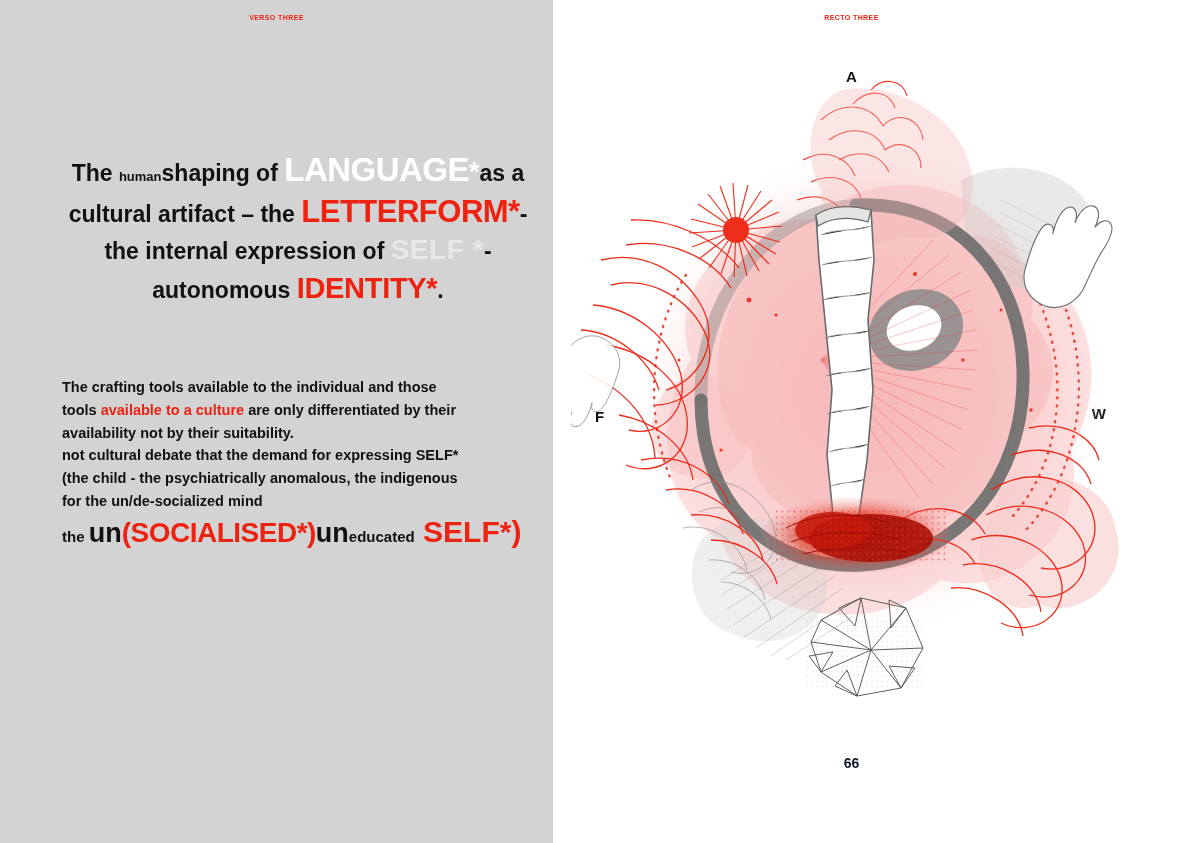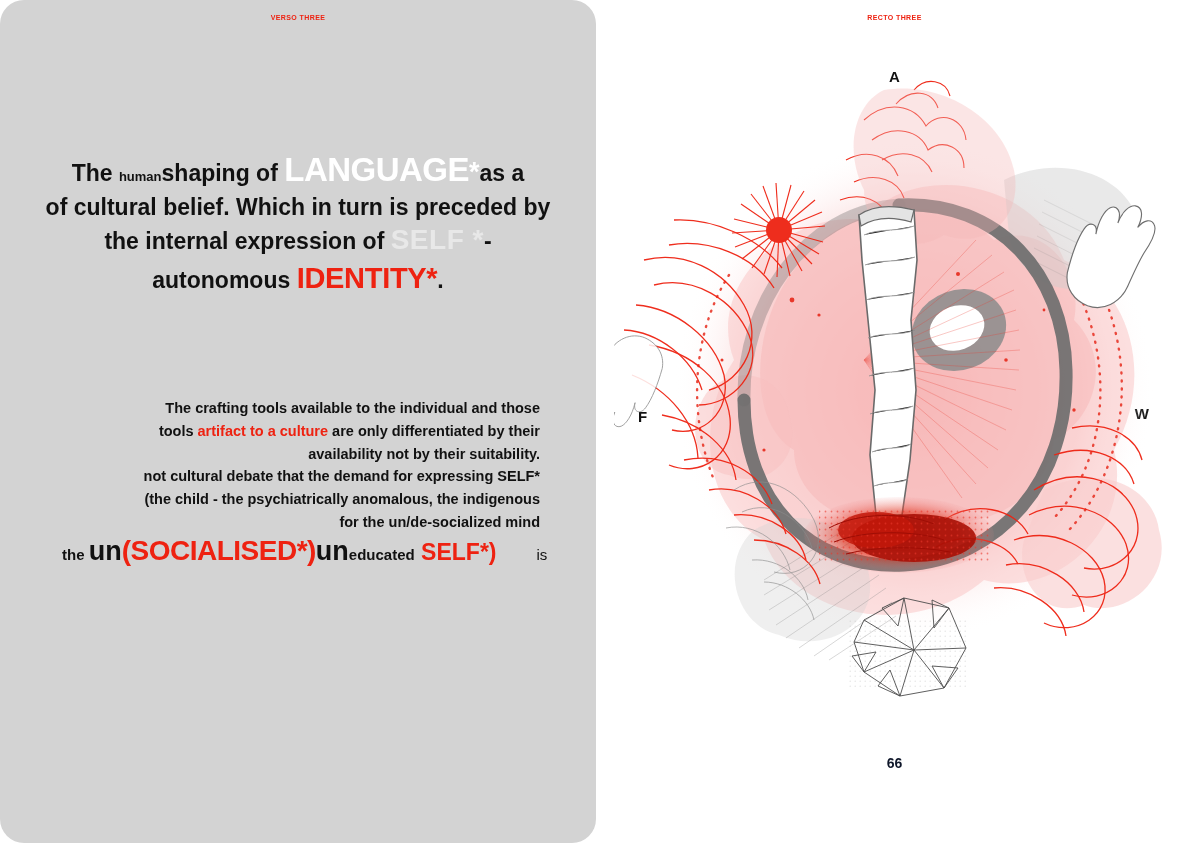--- a/index.html
+++ b/index.html
@@ -15,25 +15,24 @@
   }
   #spread {
     position: relative;
     width: 1193px;
     height: 843px;
     display: flex;
   }
   
   #verso {
     position: relative;
-    width: 596px;
+    width: 553px;
     height: 843px;
     background: #d3d3d3;
     box-sizing: border-box;
-    border-radius: 24px;
   }
   #recto {
     position: relative;
     width: 597px;
     height: 843px;
     background: #ffffff;
     box-sizing: border-box;
   }
   .folio-top {
     position: absolute;
@@ -69,43 +68,42 @@
   .t-ident  { font-size: 29px; font-weight: bold; color: #ee2211; letter-spacing: -0.3px; }
   .t-dot    { font-size: 23px; font-weight: bold; color: #111; }
   .t-dash   { font-size: 23px; font-weight: bold; color: #111; }
 
   
   #bodycopy {
     position: absolute;
     top: 376px;
     left: 62px;
     width: 478px;
-    text-align: right;
+    text-align: left;
     color: #111111;
     font-size: 14.5px;
     font-weight: bold;
     line-height: 1.57;
-    margin-top: 21px;
   }
   #bodycopy p { margin: 0; }
   .hl-red { color: #ee2211; }
 
   
   .bigline {
     display: block;
     white-space: nowrap;
     line-height: 1.1;
     margin-top: 2px;
   }
   .bl-the   { font-size: 15px; font-weight: bold; color: #111; }
   .bl-un    { font-size: 27px; font-weight: bold; color: #111; }
   .bl-soc   { font-size: 28px; font-weight: bold; color: #ee2211; letter-spacing: -0.5px; }
   .bl-un2   { font-size: 27px; font-weight: bold; color: #111; }
   .bl-edu   { font-size: 15px; font-weight: bold; color: #111; }
-  .bl-self  { font-size: 23px; font-weight: bold; color: #ee2211; }
+  .bl-self  { font-size: 30px; font-weight: bold; color: #ee2211; }
   .bl-is    { font-size: 15px; font-weight: normal; color: #111; padding-left: 40px; }
 
   
   .corner-letter {
     position: absolute;
     font-size: 15px;
     font-weight: bold;
     color: #111111;
   }
   #letter-a { top: 68px;  left: 50%; transform: translateX(-50%); }
@@ -146,38 +144,40 @@
   <div id="verso">
 
     <div class="folio-top">VERSO THREE</div>
 
     <div id="headline">
 
       <span class="ln">
         <span class="t-base">The </span><span class="t-small">human</span><span class="t-base">shaping of </span><span class="t-lang">LANGUAGE</span><span class="t-star-w">*</span><span class="t-base">as a</span>
       </span>
 
-
-
-      <span class="ln t-base">of cultural belief. Which in turn is preceded by</span>
+      <span class="ln">
+        <span class="t-base">cultural artifact – the </span><span class="t-letter">LETTERFORM*</span><span class="t-dash">-</span>
+      </span>
+
+
 
       <span class="ln">
         <span class="t-base">the internal expression of </span><span class="t-self">SELF *</span><span class="t-dash">-</span>
       </span>
 
       <span class="ln">
         <span class="t-base">autonomous </span><span class="t-ident">IDENTITY*</span><span class="t-dot">.</span>
       </span>
 
     </div>
 
     <div id="bodycopy">
 
       <p>The crafting tools available to the individual and those</p>
-      <p><span>tools </span><span class="hl-red">artifact to a culture</span><span> are only differentiated by their</span></p>
+      <p><span>tools </span><span class="hl-red">available to a culture</span><span> are only differentiated by their</span></p>
       <p>availability not by their suitability.</p>
 
       <p>not cultural debate that the demand for expressing SELF*</p>
       <p>(the child - the psychiatrically anomalous, the indigenous</p>
       <p>for the un/de-socialized mind</p>
 
       <span class="bigline">
         <span class="bl-the">the </span><span class="bl-un">un</span><span class="bl-soc">(SOCIALISED*)</span><span class="bl-un2">un</span><span class="bl-edu">educated</span><span class="bl-self">  SELF*)</span><span class="bl-is">is</span>
       </span>
 

